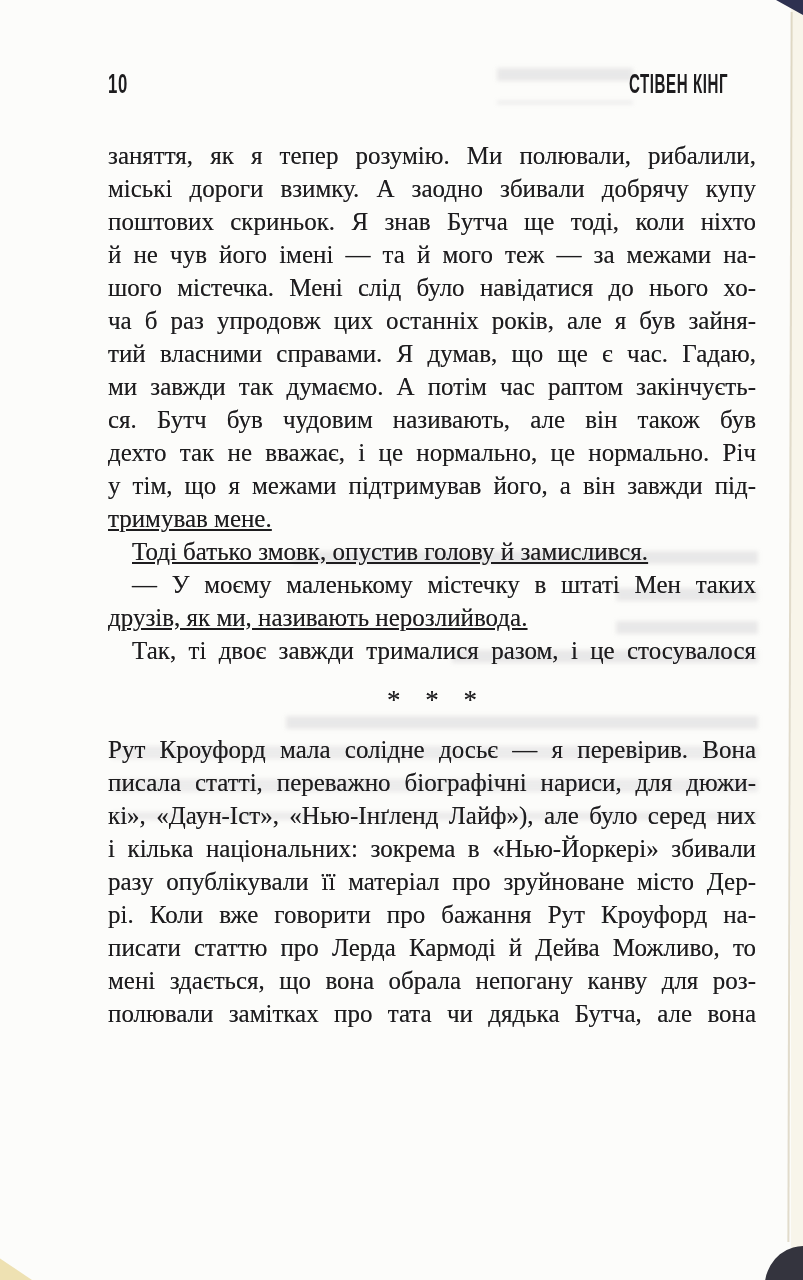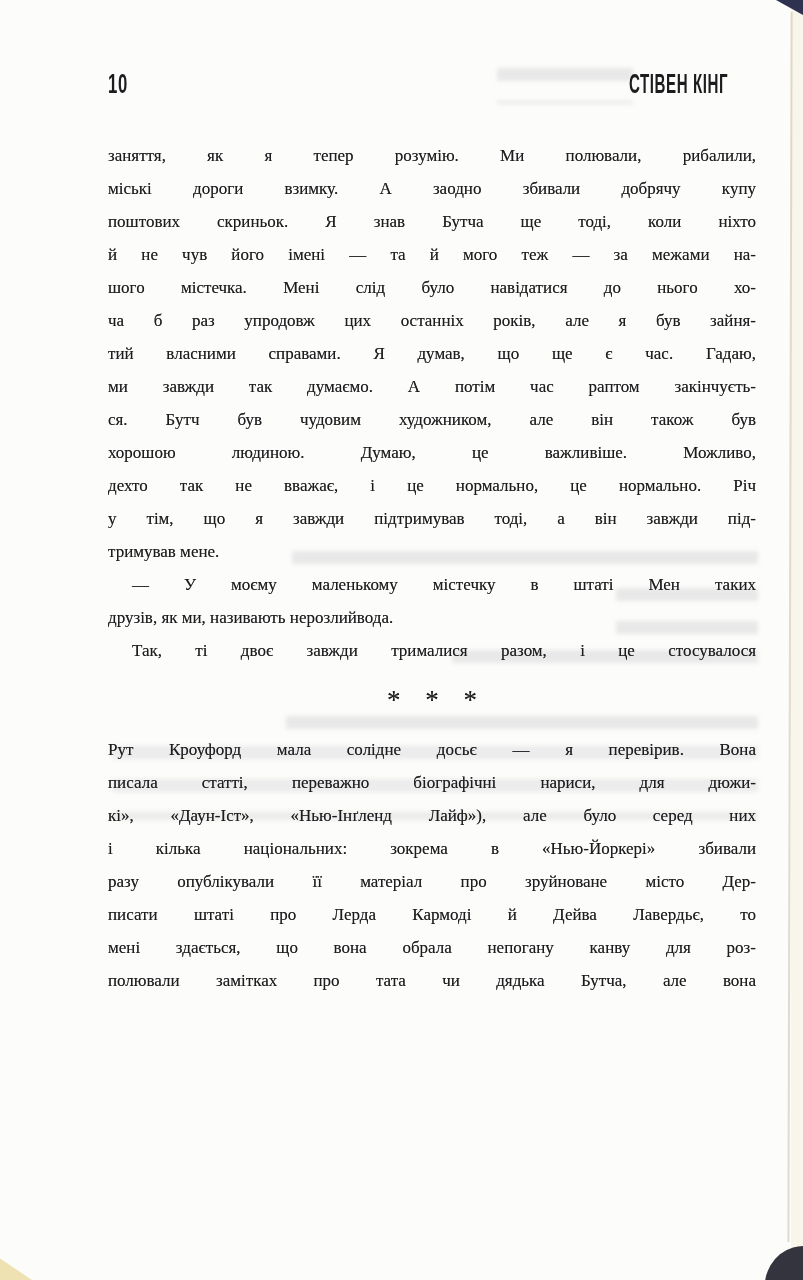--- a/index.html
+++ b/index.html
@@ -53,26 +53,26 @@
     position: absolute;
     left: 108px;
     top: 139px;
     width: 648px;
     z-index: 1;
     text-shadow: 0 0 0.5px rgba(20,20,22,0.55);
   }
   .line {
     height: 33px;
     line-height: 33px;
-    font-size: 17px;
+    font-size: 25px;
     text-align: justify;
     text-align-last: justify;
     white-space: nowrap;
   }
-  .line.last { text-align-last: left; white-space: normal; }
+  .line.last { text-align-last: left; white-space: normal; text-decoration: underline; }
   .line.indent { text-indent: 24px; }
   .separator {
     height: 66px;
     display: flex;
     align-items: center;
     justify-content: center;
     font-size: 27px;
     letter-spacing: 9px;
     padding-left: 9px;
     text-align: center;
@@ -153,35 +153,36 @@
 
   <div class="text-col" id="text-col">
       <div class="line">заняття, як я тепер розумію. Ми полювали, рибалили,</div>
       <div class="line">міські дороги взимку. А заодно збивали добрячу купу</div>
       <div class="line">поштових скриньок. Я знав Бутча ще тоді, коли ніхто</div>
       <div class="line">й не чув його імені — та й мого теж — за межами на-</div>
       <div class="line">шого містечка. Мені слід було навідатися до нього хо-</div>
       <div class="line">ча б раз упродовж цих останніх років, але я був зайня-</div>
       <div class="line">тий власними справами. Я думав, що ще є час. Гадаю,</div>
       <div class="line">ми завжди так думаємо. А потім час раптом закінчуєть-</div>
-      <div class="line">ся. Бутч був чудовим художником, але він також був</div>
-      <div class="line">хорошою людиною. Думаю, це важливіше. Можливо,</div>
+      <div class="line">ся. Бутч був чудовим називають, але він також був</div>
       <div class="line">дехто так не вважає, і це нормально, це нормально. Річ</div>
-      <div class="line">у тім, що я завжди підтримував тоді, а він завжди під-</div>
+      <div class="line">у тім, що я межами підтримував його, а він завжди під-</div>
       <div class="line last">тримував мене.</div>
+      <div class="line indent last">Тоді батько змовк, опустив голову й замислився.</div>
       <div class="line indent">— У моєму маленькому містечку в штаті Мен таких</div>
       <div class="line last">друзів, як ми, називають нерозлийвода.</div>
       <div class="line indent">Так, ті двоє завжди трималися разом, і це стосувалося</div>
       <div class="separator">* * *</div>
       <div class="line">Рут Кроуфорд мала солідне досьє — я перевірив. Вона</div>
       <div class="line">писала статті, переважно біографічні нариси, для дюжи-</div>
       <div class="line">кі», «Даун-Іст», «Нью-Інґленд Лайф»), але було серед них</div>
       <div class="line">і кілька національних: зокрема в «Нью-Йоркері» збивали</div>
       <div class="line">разу опублікували її матеріал про зруйноване місто Дер-</div>
-      <div class="line">писати штаті про Лерда Кармоді й Дейва Лавердьє, то</div>
+      <div class="line">рі. Коли вже говорити про бажання Рут Кроуфорд на-</div>
+      <div class="line">писати статтю про Лерда Кармоді й Дейва Можливо, то</div>
       <div class="line">мені здається, що вона обрала непогану канву для роз-</div>
       <div class="line">полювали замітках про тата чи дядька Бутча, але вона</div>
     </div>
 
   <div class="ghost g1"></div>
   <div class="ghost g2"></div>
   <div class="ghost g3"></div>
   <div class="ghost g4"></div>
   <div class="ghost g5"></div>
   <div class="ghost g6"></div>

